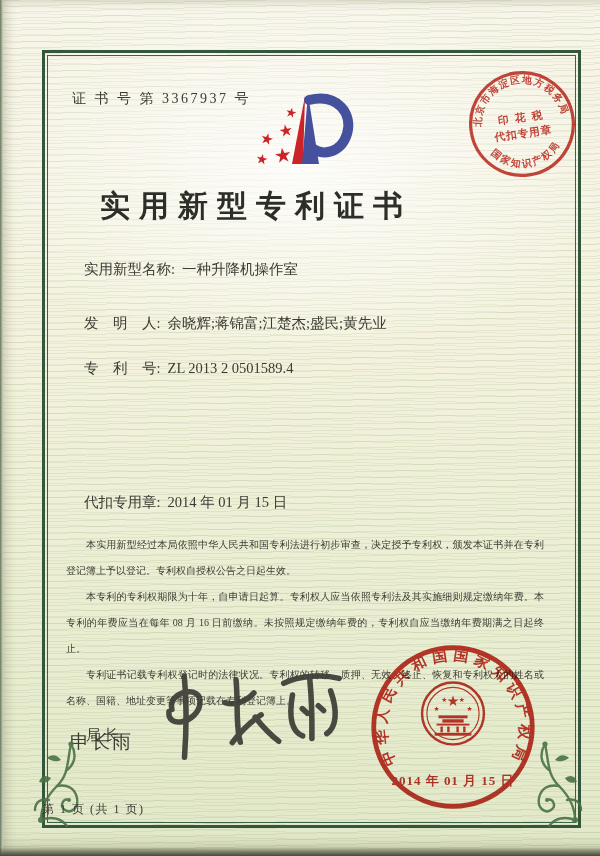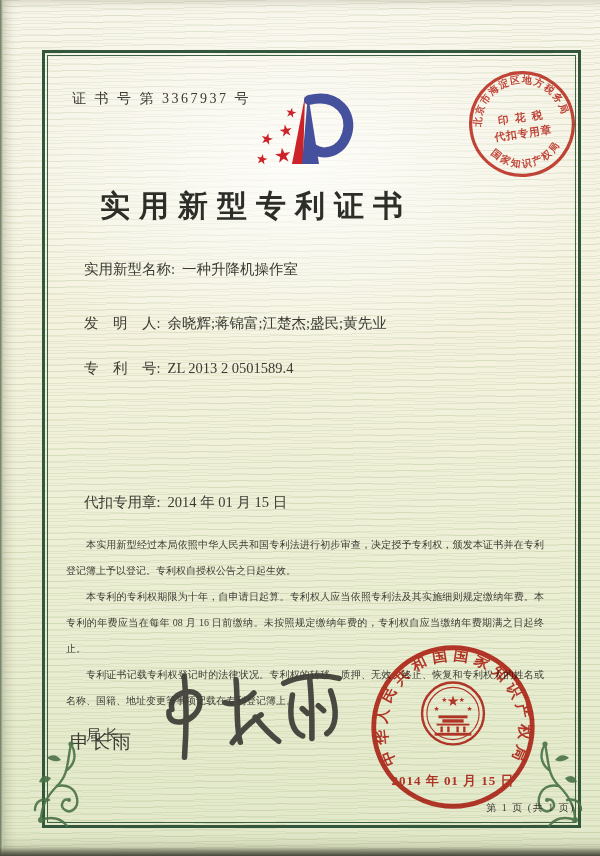--- a/index.html
+++ b/index.html
@@ -25,21 +25,21 @@
   .fy0{top:260px}.fy1{top:314px}.fy2{top:359px}.fy3{top:404px}.fy4{top:449px}.fy5{top:493px}
   .body-paras{position:absolute;left:66px;top:532px;width:478px;font-size:10px;line-height:26px;color:#3d3c34;text-align:justify;}
   .body-paras p{margin:0;text-indent:2em;}
   .bureau-title{position:absolute;left:86px;top:700px;font-size:15px;letter-spacing:3px;color:#3d3c34;font-family:"Liberation Sans","DejaVu Sans",sans-serif;margin-top:26px;}
   .bureau-name{position:absolute;left:70px;top:729px;font-size:19px;letter-spacing:2px;color:#3d3c34;font-family:Liberation Mono, monospace;}
   .signature-svg{position:absolute;left:142px;top:666px;width:212px;height:98px;transform:rotate(-3deg);}
   .seal{mix-blend-mode:multiply;}
   .small-seal{position:absolute;left:466px;top:68px;width:112px;height:112px;opacity:.93;transform:rotate(-8deg);}
   .big-seal{position:absolute;left:366px;top:640px;width:174px;height:174px;opacity:.95;}
   .logo-svg{position:absolute;left:242px;top:84px;width:128px;height:100px;}
-  .footer{position:absolute;left:42px;top:801px;width:533px;text-align:right;font-size:10px;letter-spacing:1.5px;color:#3b3b33;}
+  .footer{position:absolute;left:42px;top:801px;width:533px;text-align:left;font-size:12px;letter-spacing:1.5px;color:#3b3b33;}
   .flourish{position:absolute;width:92px;height:92px;opacity:.9;}
   .flourish.bl{left:27px;top:740px;}
   .flourish.br{left:497px;top:740px;transform:scaleX(-1);}
 </style>
 </head>
 <body>
 
 <div class="photo">
 
   <div class="edge-left"></div>

